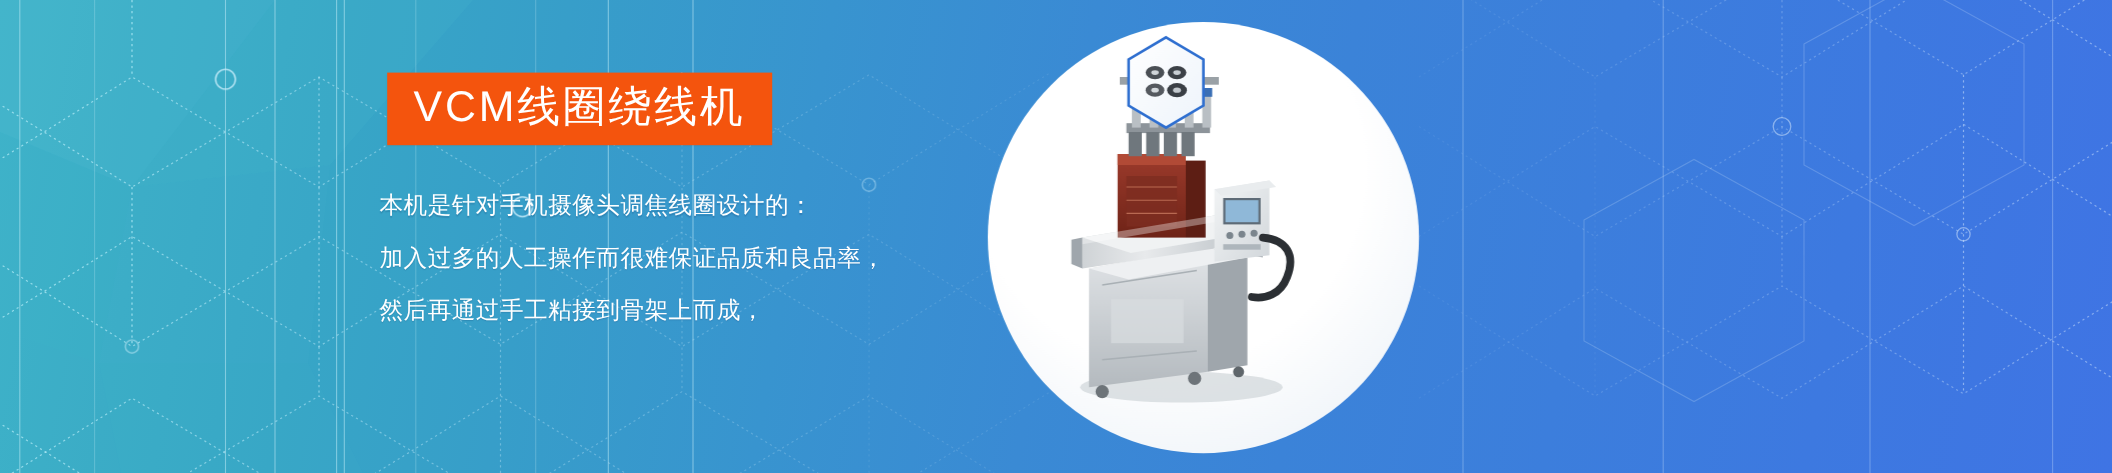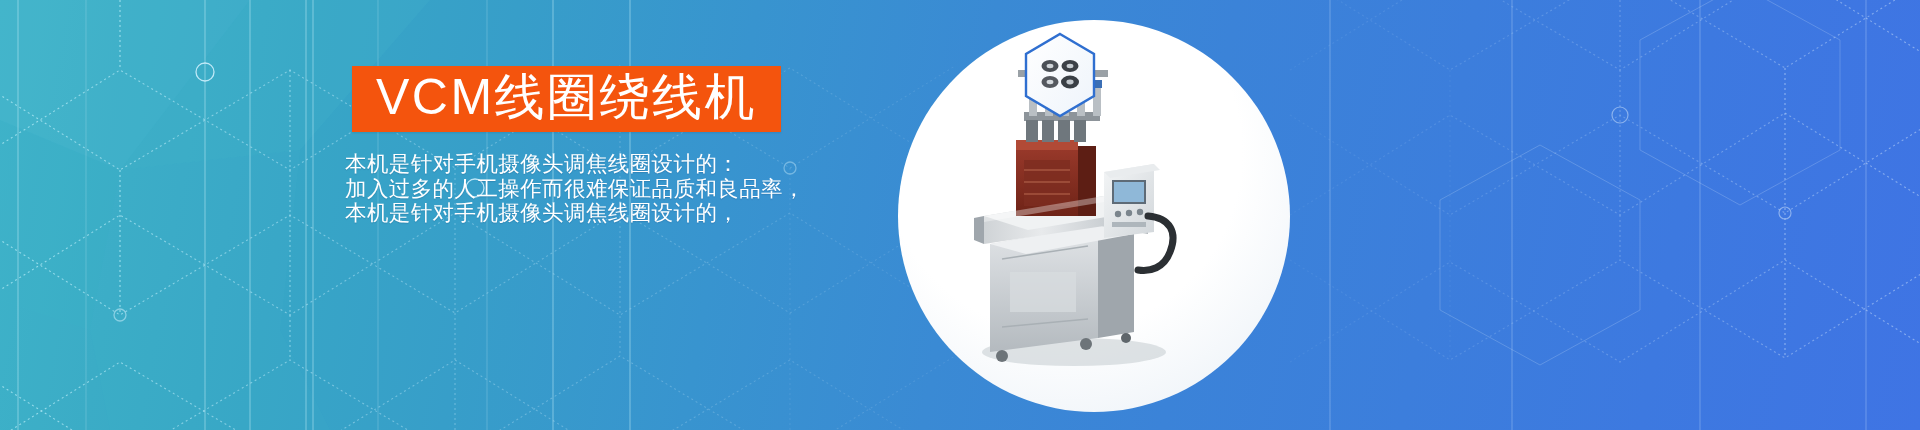--- a/index.html
+++ b/index.html
@@ -25,37 +25,38 @@
     position:absolute; left:0; top:0; width:900px; height:430px;
   }
   .title-box {
     position:absolute; left:352px; top:66px;
     background:#f4540d;
     padding:9px 24px 12px 24px;
     box-shadow:0 1px 2px rgba(0,0,0,.10);
   }
   .title-text {
     color:#ffffff;
-    font-size:50px;
+    font-size:39px;
     line-height:45px;
     letter-spacing:2.5px;
     font-weight:400;
     white-space:nowrap;
   }
   .body-text {
     position:absolute; left:345px; top:152px;
     width:540px;
   }
   .body-line {
     color:#ffffff;
     font-size:21.5px;
     line-height:24.6px;
     letter-spacing:0.4px;
     white-space:nowrap;
     text-shadow:0 1px 1px rgba(20,60,110,.22);
+    margin-top:23px;
   }
 
   
   .photo-disc {
     position:absolute; left:898px; top:20px;
     width:392px; height:392px;
     border-radius:50%;
     background:radial-gradient(circle at 42% 34%, #ffffff 0%, #ffffff 52%, #f2f6fa 78%, #e8eef5 100%);
     overflow:hidden;
   }
@@ -164,21 +165,21 @@
 
   <div class="content">
 
     <div class="title-box">
       <div class="title-text">VCM线圈绕线机</div>
     </div>
 
     <div class="body-text">
       <div class="body-line">本机是针对手机摄像头调焦线圈设计的：</div>
       <div class="body-line">加入过多的人工操作而很难保证品质和良品率，</div>
-      <div class="body-line">本机是针对手机摄像头调焦线圈设计的，</div>
+      <div class="body-line">然后再通过手工粘接到骨架上而成，</div>
     </div>
   </div>
 
   <div class="photo-disc">
     <div class="disc-inner">
       <svg viewBox="0 0 392 392" xmlns="http://www.w3.org/2000/svg">
         <defs>
           <linearGradient id="bodyG" x1="0" y1="0" x2="1" y2="0">
             <stop offset="0" stop-color="#cfd3d6"></stop>
             <stop offset="0.35" stop-color="#e8eaec"></stop>

